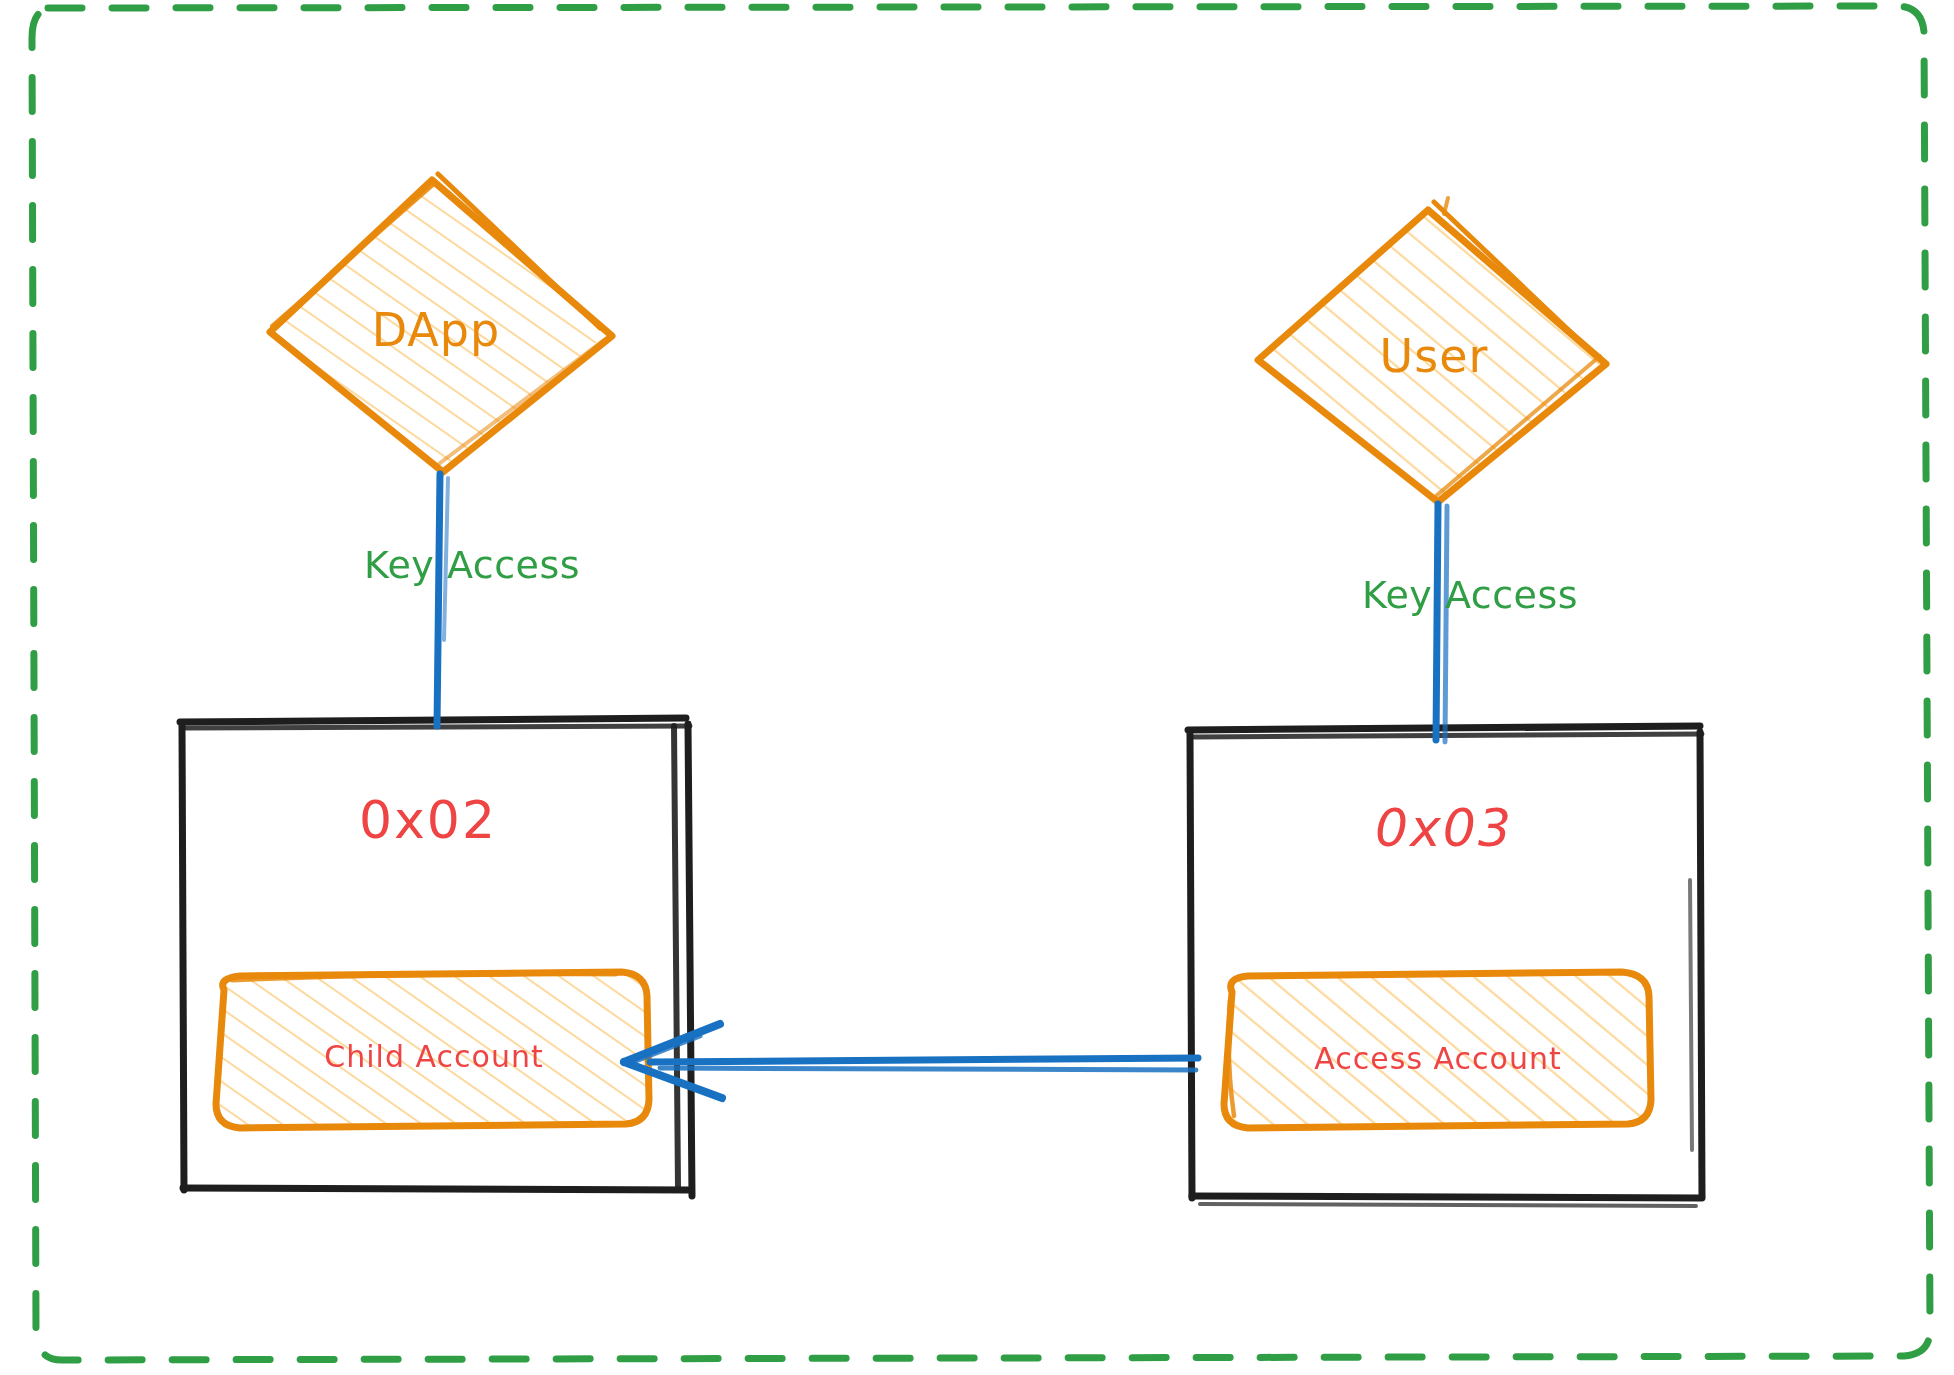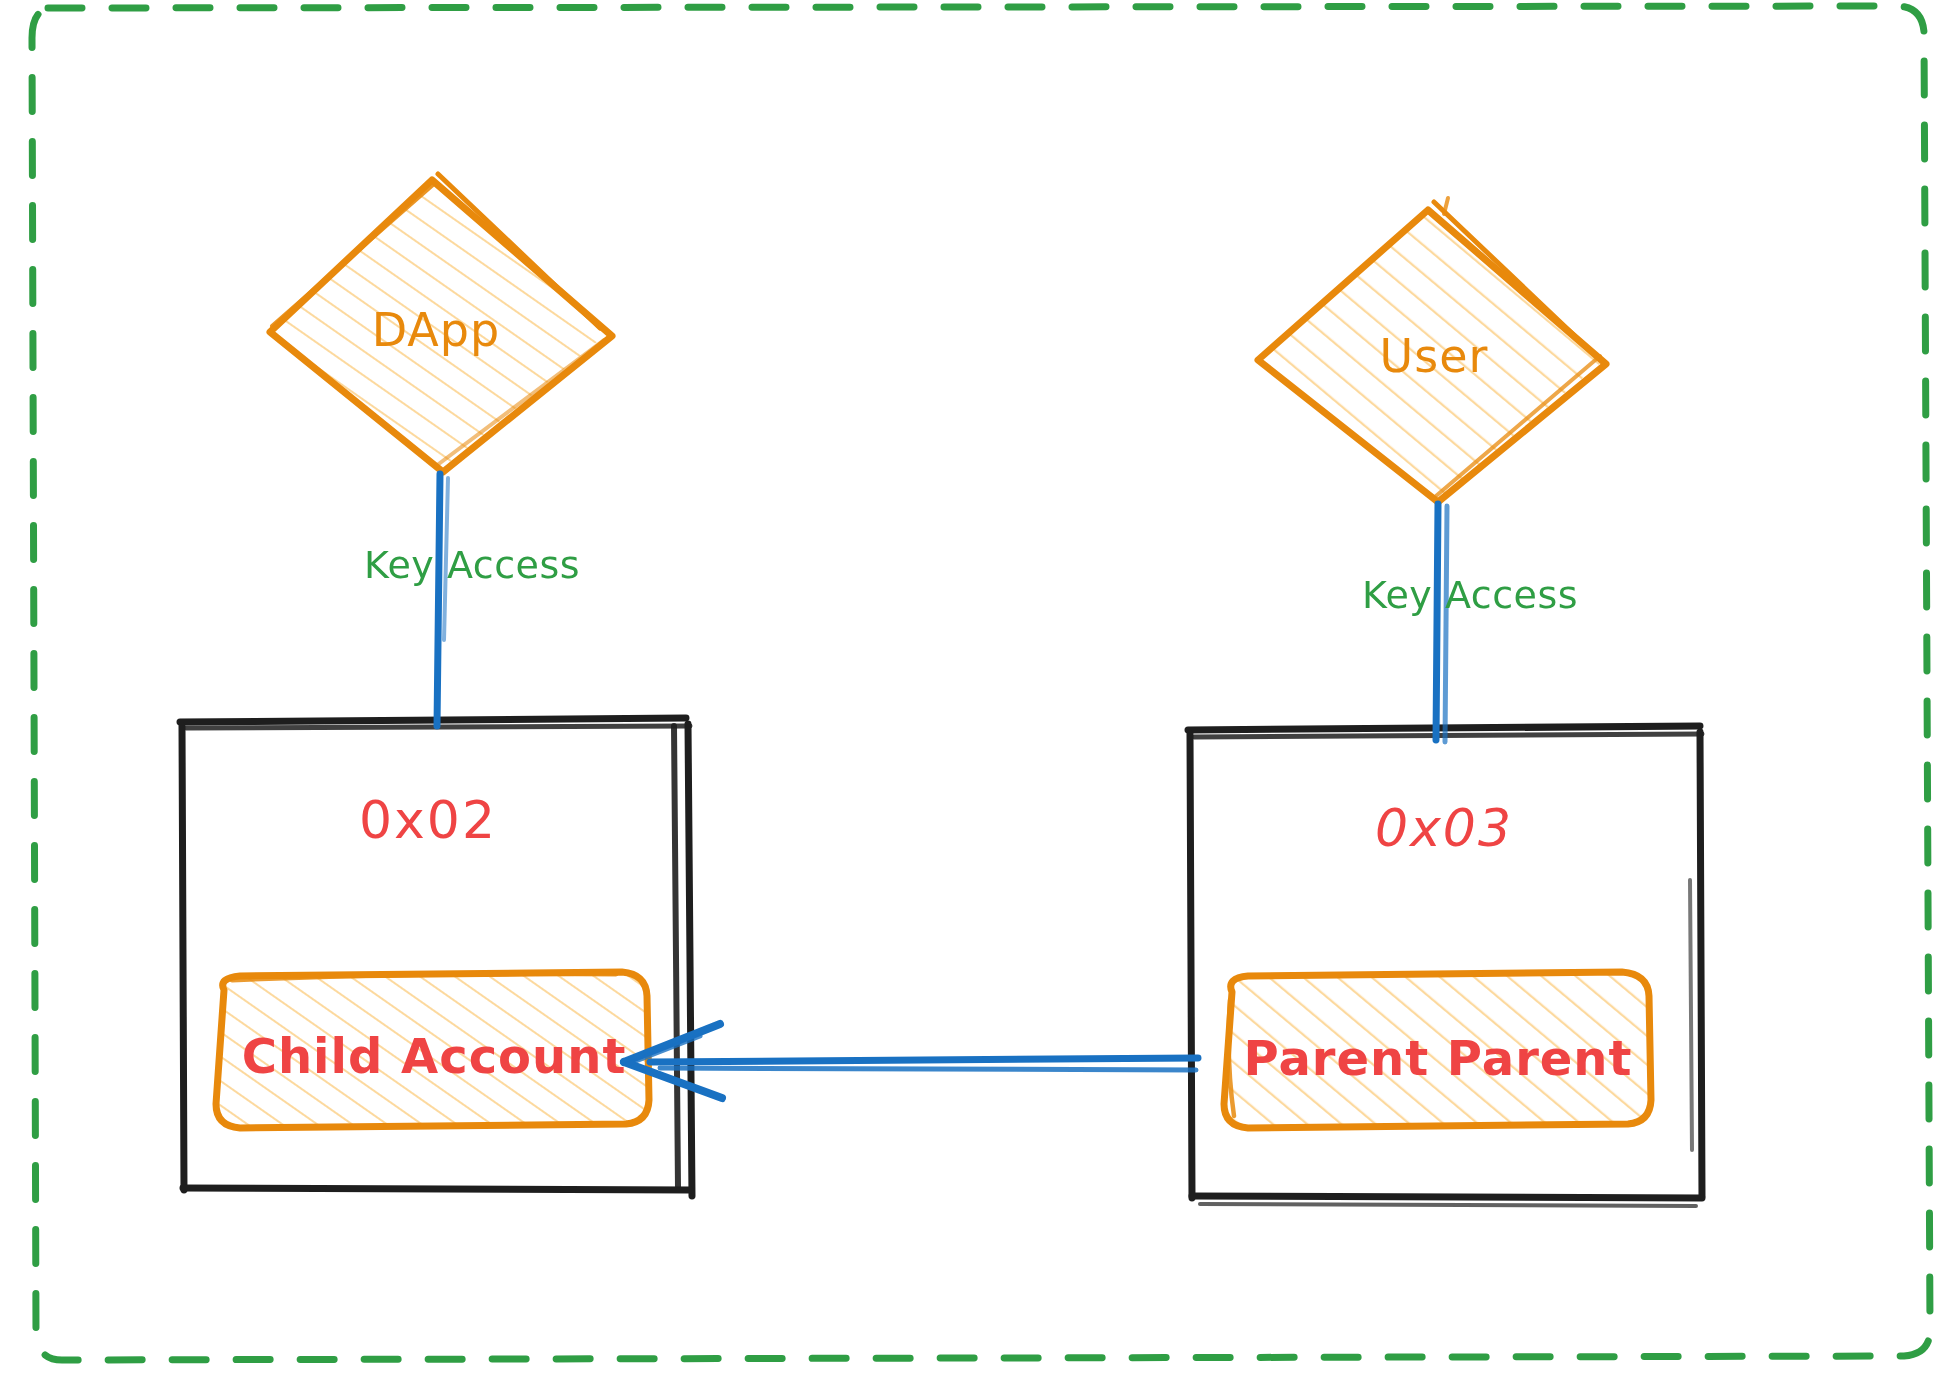--- a/index.html
+++ b/index.html
@@ -38,21 +38,21 @@
   }
   .lbl-node {
     font-size: 46px;
     font-weight: 400;
     letter-spacing: 1px;
   }
   .lbl-orange { color: #e8890c; }
   .lbl-green  { color: #2f9e44; font-size: 38px; letter-spacing: 0.5px; }
   .lbl-black  { color: #ef4444; }
   .lbl-addr   { font-size: 52px; letter-spacing: 2px; }
-  .lbl-acct   { font-size: 48px; letter-spacing: 1px; font-weight: bold; }
+  .lbl-acct   { font-size: 30px; letter-spacing: 1px; }
 </style>
 </head>
 <body>
 
 <div id="canvas-root">
 
   <svg class="diagram" viewBox="0 0 1954 1375" xmlns="http://www.w3.org/2000/svg">
     <defs>
       <pattern id="hatchOrange" width="20" height="20" patternUnits="userSpaceOnUse" patternTransform="rotate(-55)">
         <line x1="0" y1="0" x2="0" y2="20" stroke="#fcd799" stroke-width="4"></line>
@@ -139,16 +139,16 @@
   <div class="lbl lbl-green" style="left:472px; top:565px;">Key Access</div>
 
   <div class="lbl lbl-green" style="left:1470px; top:595px;">Key Access</div>
 
   <div class="lbl lbl-black lbl-addr" style="left:428px; top:820px;">0x02</div>
 
   <div class="lbl lbl-black lbl-addr" style="left:1444px; top:828px;font-style:italic;">0x03</div>
 
   <div class="lbl lbl-black lbl-acct" style="left:434px; top:1056px;">Child Account</div>
 
-  <div class="lbl lbl-black lbl-acct" style="left:1438px; top:1058px;">Parent Parent</div>
+  <div class="lbl lbl-black lbl-acct" style="left:1438px; top:1058px;">Access Account</div>
 
 
 </div>
 
 </body></html>

